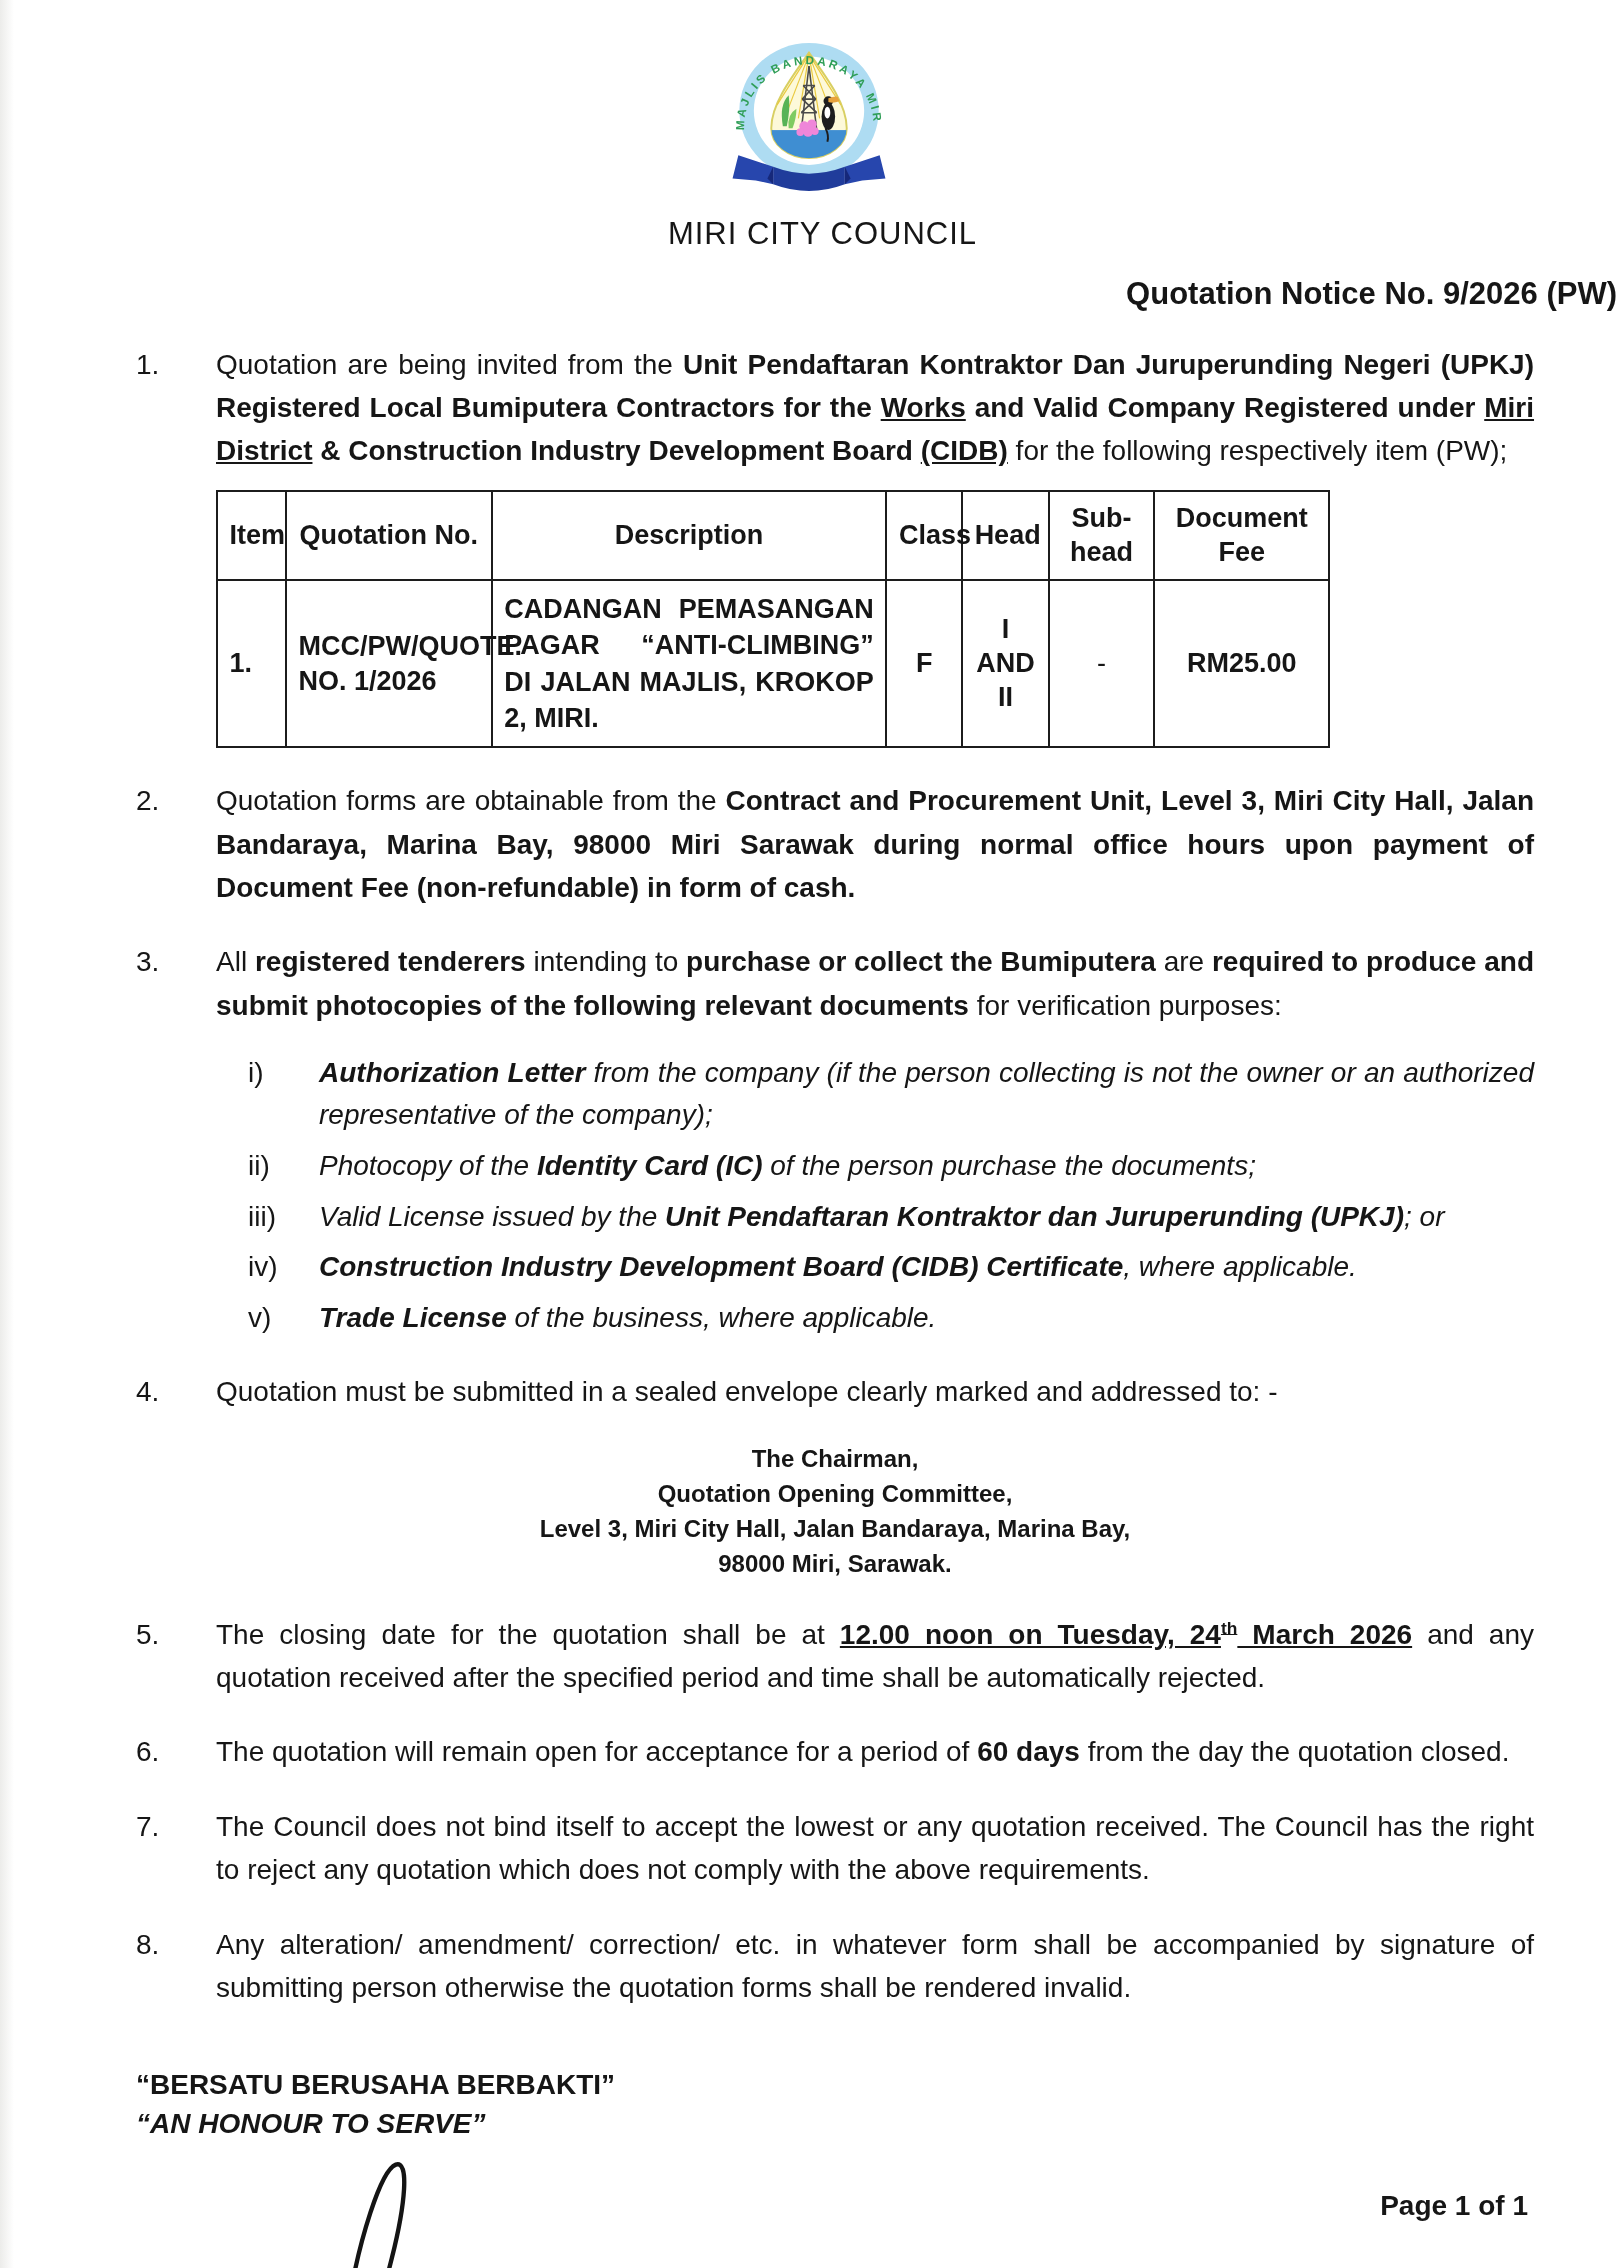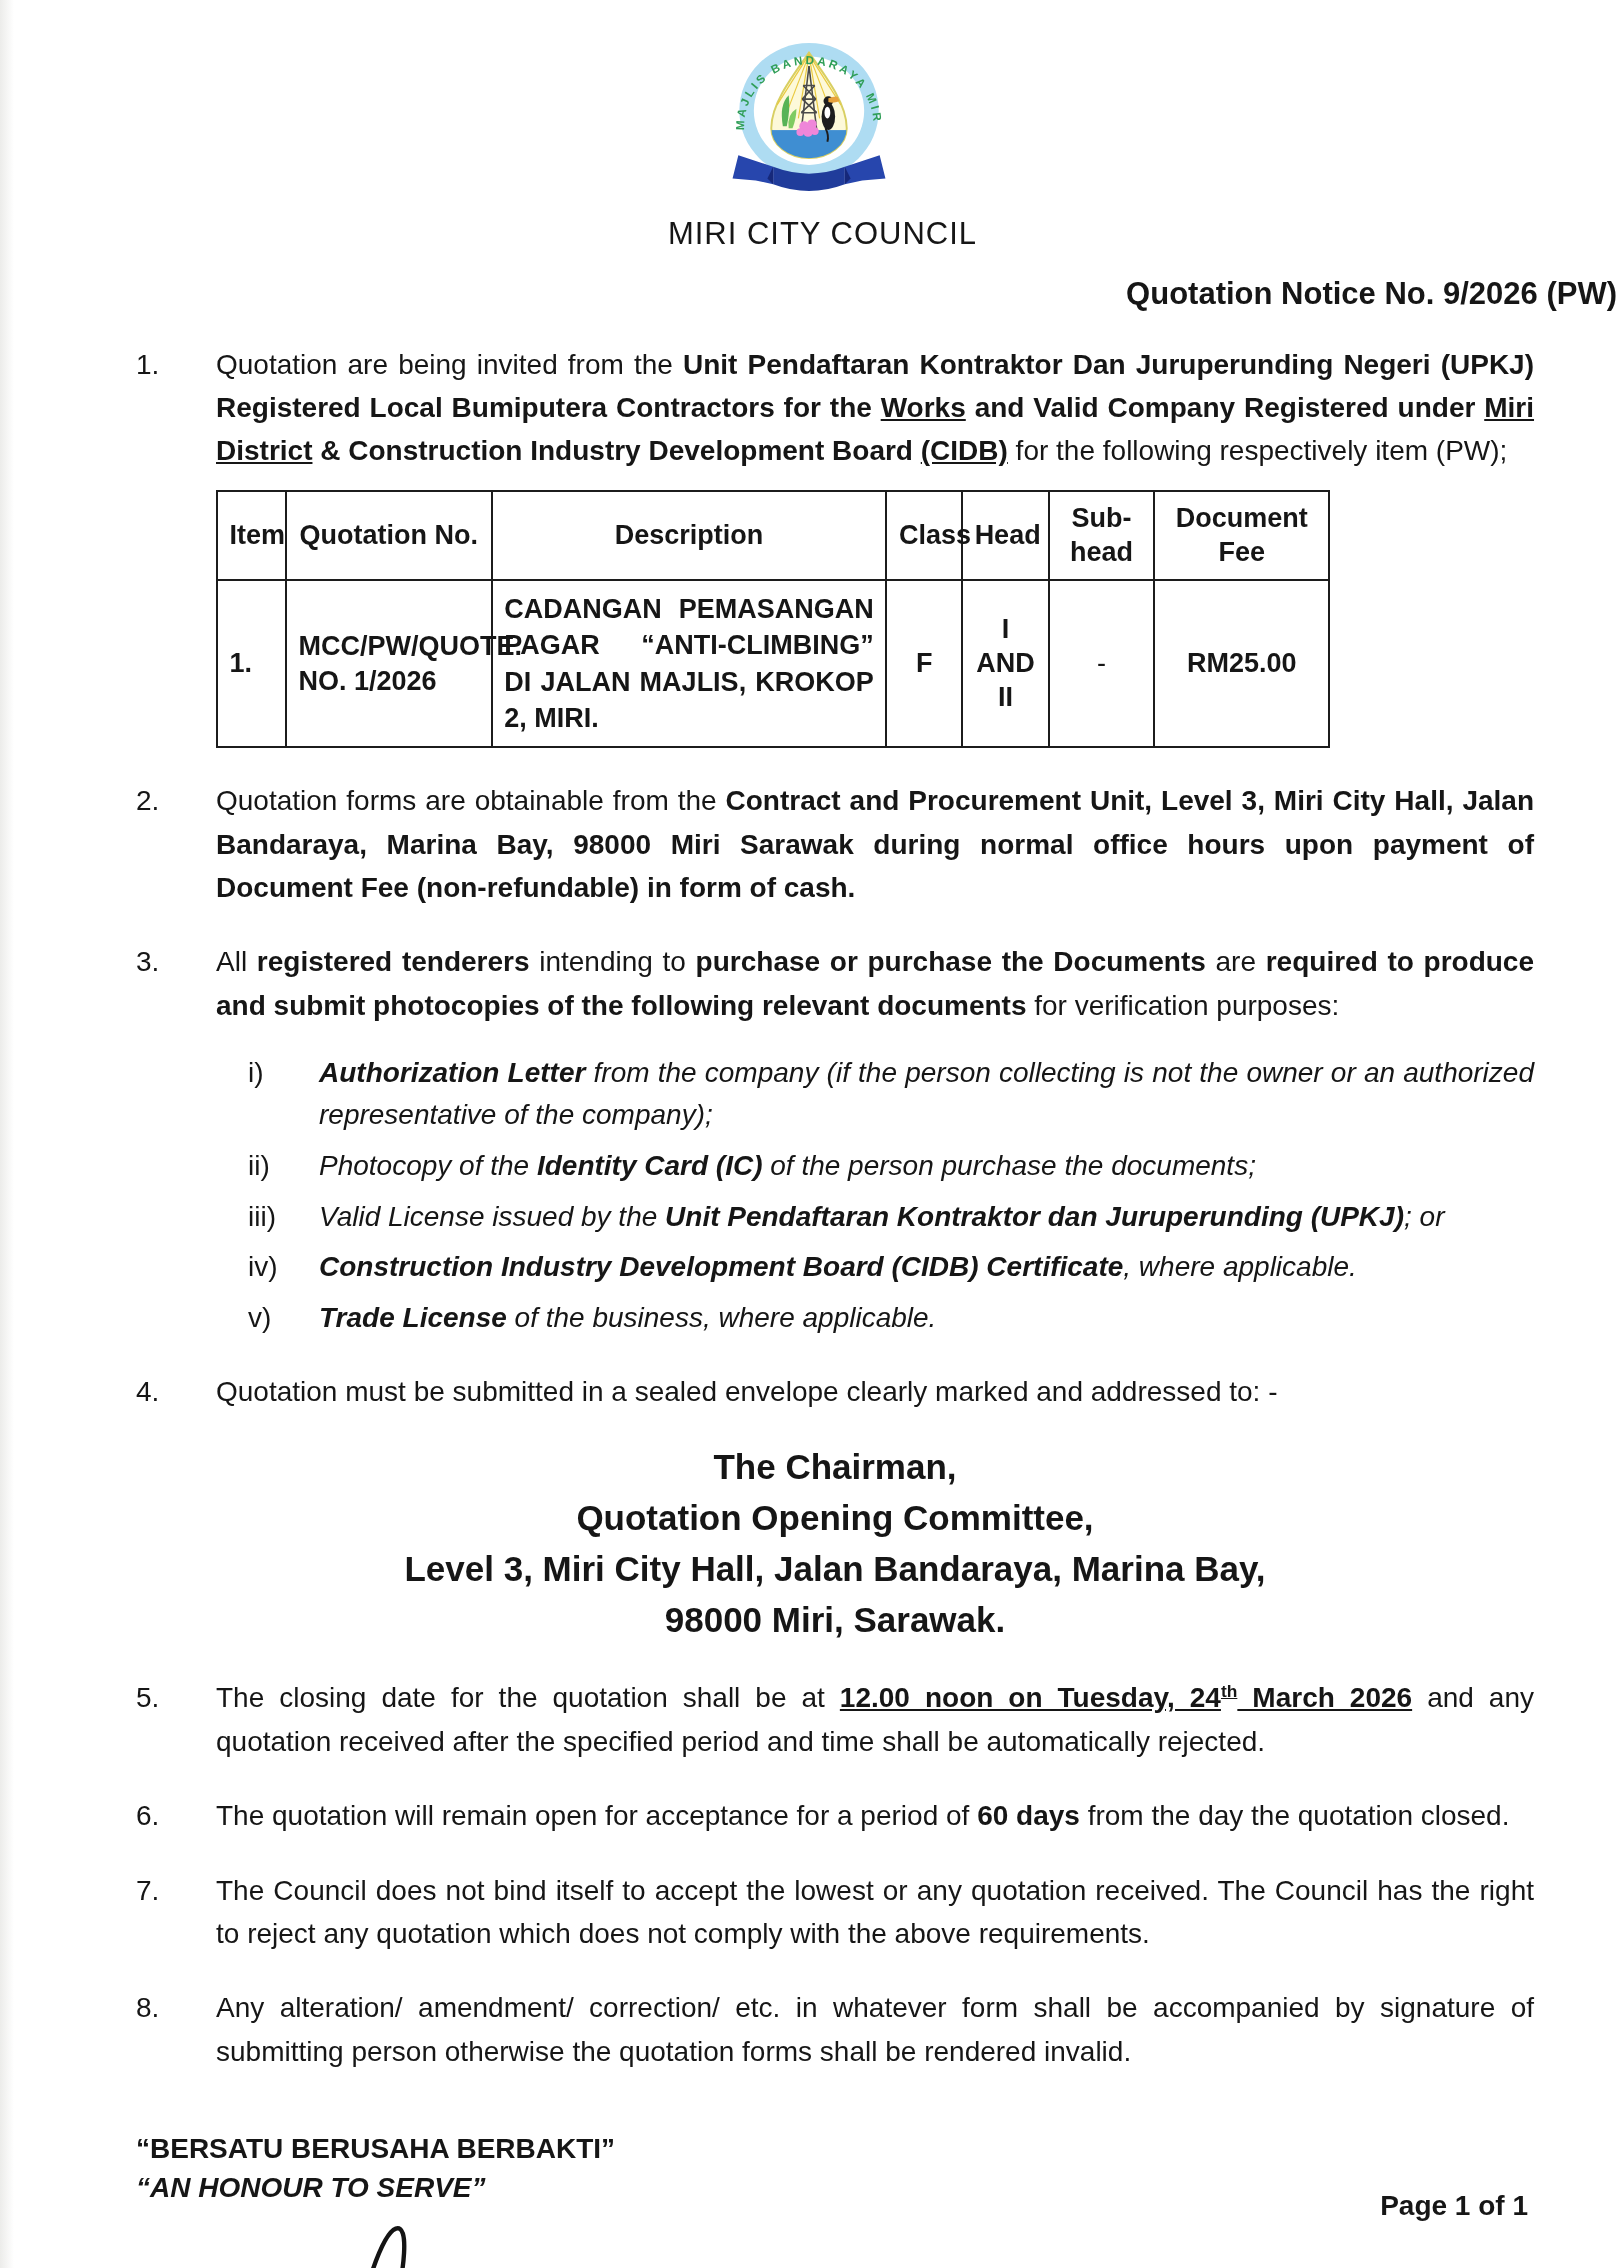--- a/index.html
+++ b/index.html
@@ -57,21 +57,21 @@
   td.c-desc{font-weight:700;text-align:justify;line-height:1.35;}
   td.c-class,td.c-head,td.c-sub,td.c-fee{font-weight:700;text-align:center;}
   td.c-head{white-space:pre-line;line-height:1.25;}
   td.c-sub{font-weight:400;}
 
   .sublist{margin:25px 0 0 112px;font-size:28px;line-height:1.5;}
   .subitem{display:grid;grid-template-columns:71px 1fr;margin-top:8.7px;}
   .subitem .stext{text-align:justify;font-style:italic;}
 
   .address{
-    text-align:center;font-weight:700;font-size:35px;line-height:1.45;
+    text-align:center;font-weight:700;font-size:24px;line-height:1.45;
     margin-top:29px;
   }
 
   .motto{margin-top:56px;font-size:28px;line-height:1.4;}
   .motto .m1{font-weight:700;}
   .motto .m2{font-weight:700;font-style:italic;}
 
   .sigblock{position:relative;margin-top:9.7px;font-size:28px;}
   .sig-svg{position:absolute;left:180px;top:0;}
   .sig-dots{
@@ -204,21 +204,21 @@
       </tbody>
     </table>
 
     <div class="para">
       <div class="pnum">2.</div>
       <div class="ptext"><span>Quotation forms are obtainable from the </span><span class="rb">Contract and Procurement Unit, Level 3, Miri City Hall, Jalan Bandaraya, Marina Bay, 98000 Miri Sarawak during normal office hours upon payment of Document Fee (non-refundable) in form of cash.</span></div>
     </div>
 
     <div class="para">
       <div class="pnum">3.</div>
-      <div class="ptext"><span>All </span><span class="rb">registered tenderers</span><span> intending to </span><span class="rb">purchase or purchase the Documents</span><span> are </span><span class="rb">required to produce and submit photocopies of the following relevant documents</span><span> for verification purposes:</span></div>
+      <div class="ptext"><span>All </span><span class="rb">registered tenderers</span><span> intending to </span><span class="rb">purchase or collect the Bumiputera</span><span> are </span><span class="rb">required to produce and submit photocopies of the following relevant documents</span><span> for verification purposes:</span></div>
     </div>
 
     <div class="sublist">
       <div class="subitem">
         <div>i)</div>
         <div class="stext"><span class="rb">Authorization Letter</span><span> from the company (if the person collecting is not the owner or an authorized representative of the company);</span></div>
       </div>
       <div class="subitem">
         <div>ii)</div>
         <div class="stext"><span>Photocopy of the </span><span class="rb">Identity Card (IC)</span><span> of the person purchase the documents;</span></div>

